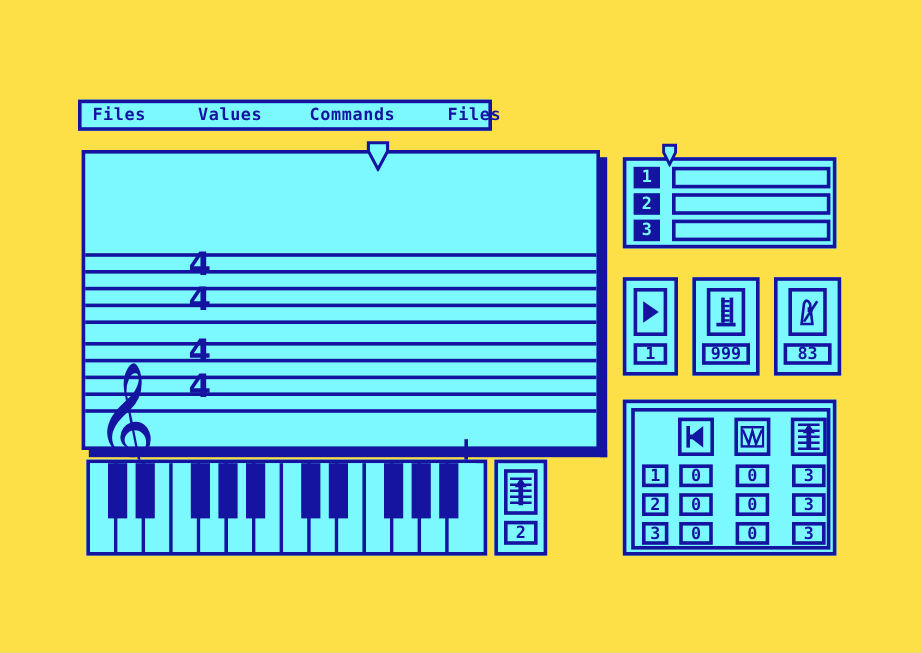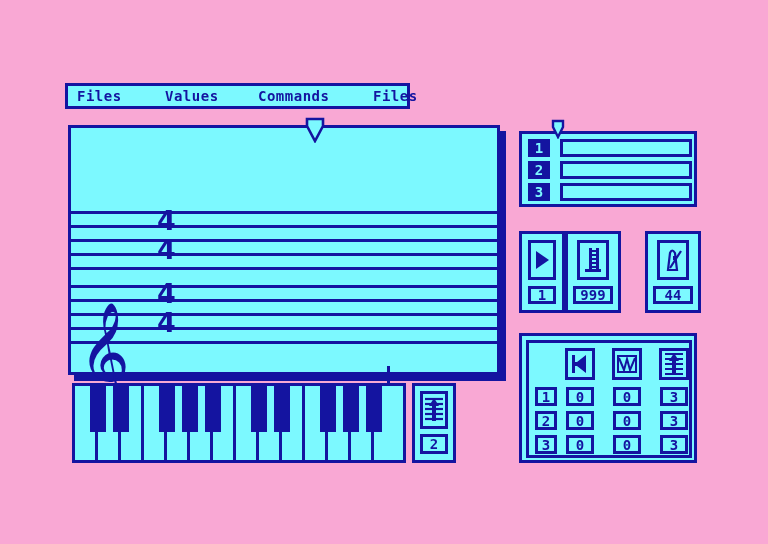--- a/index.html
+++ b/index.html
@@ -10,21 +10,21 @@
     width: 768px;
     height: 544px;
     background: #7cf9ff;
     font-family: "DejaVu Sans Mono", monospace;
     overflow: hidden;
     position: relative;
   }
   #app {
     position: absolute;
     inset: 0;
-    background: #f9a8d4;
+    background: #fde047;
   }
 
   
   .abs { position: absolute; }
 
   
   #menubar {
     left: 65px;
     top: 83px;
     width: 345px;
@@ -408,21 +408,21 @@
 
     <div class="transport-cell" style="left:0px">
       <div class="icon-frame">
         <svg width="18" height="22" viewBox="0 0 18 22">
           <path d="M3 2 L16 11 L3 20 Z" fill="#1414a0"></path>
         </svg>
       </div>
       <div class="value-box">1</div>
     </div>
 
-    <div class="transport-cell wide" style="left:46px">
+    <div class="transport-cell wide" style="left:58px">
       <div class="icon-frame">
         <svg width="20" height="28" viewBox="0 0 20 28">
           <rect x="6" y="2" width="3" height="21" fill="#1414a0"></rect>
           <rect x="13" y="2" width="3" height="21" fill="#1414a0"></rect>
           <g fill="#1414a0">
             <rect x="6" y="4" width="7" height="2"></rect>
             <rect x="6" y="8" width="7" height="2"></rect>
             <rect x="6" y="12" width="7" height="2"></rect>
             <rect x="6" y="16" width="7" height="2"></rect>
             <rect x="6" y="20" width="7" height="2"></rect>
@@ -434,21 +434,21 @@
     </div>
 
     <div class="transport-cell wide" style="left:126px">
       <div class="icon-frame">
         <svg width="22" height="26" viewBox="0 0 22 26">
           <path d="M6 23 L8 6 Q10 1 13 6 L15 23 Z" fill="none" stroke="#1414a0" stroke-width="2.2"></path>
           <line x1="8" y1="21" x2="19" y2="4" stroke="#1414a0" stroke-width="2.2"></line>
           <rect x="11" y="9" width="4" height="4" fill="#1414a0"></rect>
         </svg>
       </div>
-      <div class="value-box">44</div>
+      <div class="value-box">83</div>
     </div>
   </div>
 
   <div id="mixer-panel" class="abs">
     <div id="mixer-inner">
 
       <div class="icon-frame mixer-head" style="left:36px">
         <svg width="20" height="22" viewBox="0 0 20 22">
           <path d="M16 2 L7 9 H4 V13 H7 L16 20 Z" fill="#1414a0"></path>
           <rect x="2" y="2" width="3" height="18" fill="#1414a0"></rect>

